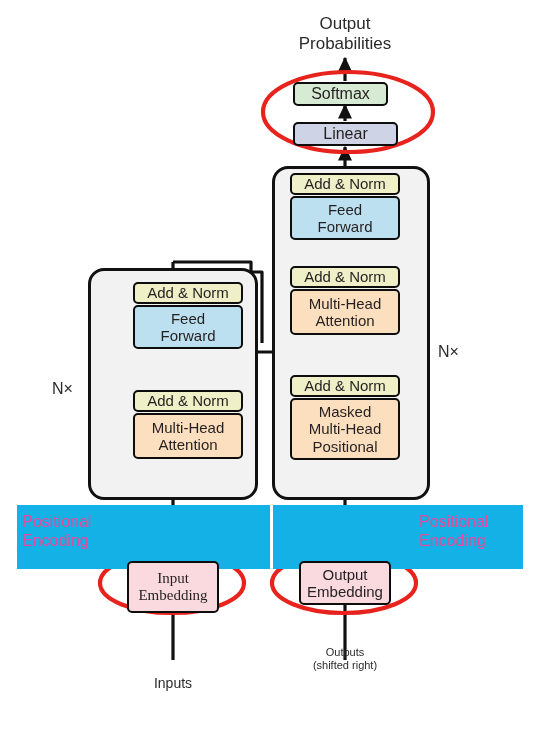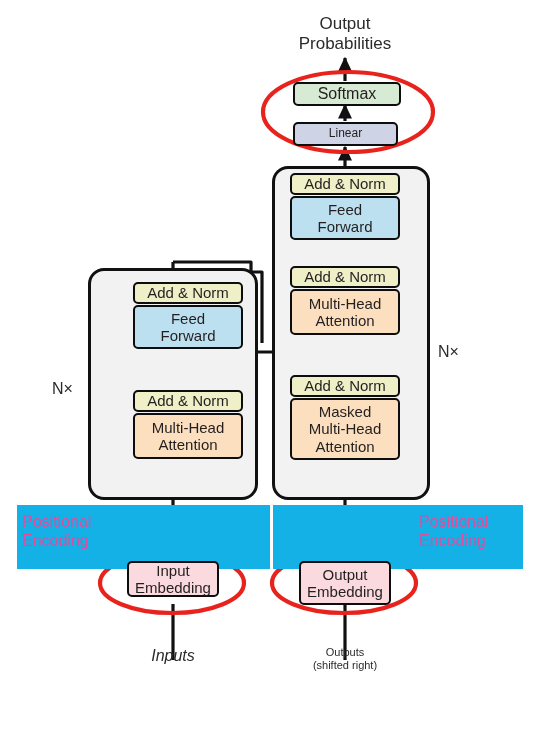--- a/index.html
+++ b/index.html
@@ -107,21 +107,21 @@
   <g fill="none" stroke="#e8221c" stroke-width="4.2">
     <ellipse cx="348" cy="112" rx="85" ry="40"></ellipse>
     <ellipse cx="172" cy="583" rx="72" ry="30"></ellipse>
     <ellipse cx="344" cy="583" rx="72" ry="30"></ellipse>
   </g>
 </svg>
 
 <div class="ttl" style="left:265px;top:14px;width:160px;font-size:17px;">Output
 Probabilities</div>
 
-<div class="ttl" style="left:113px;top:646px;width:120px;font-size:16px;font-style:italic;">Inputs</div>
+<div class="ttl" style="left:113px;top:675px;width:120px;font-size:14px;">Inputs</div>
 
 <div class="ttl" style="left:275px;top:646px;width:140px;font-size:11px;">Outputs
 (shifted right)</div>
 
 <div class="nx" style="left:52px;top:380px;font-size:16px;">N×</div>
 <div class="nx" style="left:438px;top:343px;font-size:16px;">N×</div>
 
 <div class="panel" style="left:88px;top:268px;width:170px;height:232px;"></div>
 <div class="panel" style="left:272px;top:166px;width:158px;height:334px;"></div>
 
@@ -142,21 +142,21 @@
 
 <div class="box" style="left:290px;top:173px;width:110px;height:22px;background:#eff0c8;font-size:15px;">Add &amp; Norm</div>
 <div class="box" style="left:290px;top:196px;width:110px;height:44px;background:#bde0f0;font-size:15px;">Feed
 Forward</div>
 <div class="box" style="left:290px;top:266px;width:110px;height:22px;background:#eff0c8;font-size:15px;">Add &amp; Norm</div>
 <div class="box" style="left:290px;top:289px;width:110px;height:46px;background:#fbdfbf;font-size:15px;">Multi-Head
 Attention</div>
 <div class="box" style="left:290px;top:375px;width:110px;height:22px;background:#eff0c8;font-size:15px;">Add &amp; Norm</div>
 <div class="box" style="left:290px;top:398px;width:110px;height:62px;background:#fbdfbf;font-size:15px;">Masked
 Multi-Head
-Attention</div>
+Positional</div>
 
-<div class="box" style="left:293px;top:82px;width:108px;height:24px;background:#d7ead3;font-size:16px;">Softmax</div>
-<div class="box" style="left:293px;top:122px;width:105px;height:24px;background:#ced3e6;font-size:12px;">Linear</div>
+<div class="box" style="left:293px;top:82px;width:95px;height:24px;background:#d7ead3;font-size:16px;">Softmax</div>
+<div class="box" style="left:293px;top:122px;width:105px;height:24px;background:#ced3e6;font-size:16px;">Linear</div>
 
-<div class="box" style="left:127px;top:561px;width:92px;height:36px;background:#fadade;font-size:15px;">Input
+<div class="box" style="left:127px;top:561px;width:92px;height:52px;background:#fadade;font-size:15px;font-family:Liberation Serif, serif;">Input
 Embedding</div>
 <div class="box" style="left:299px;top:561px;width:92px;height:44px;background:#fadade;font-size:15px;">Output
 Embedding</div>
 
 </body></html>

